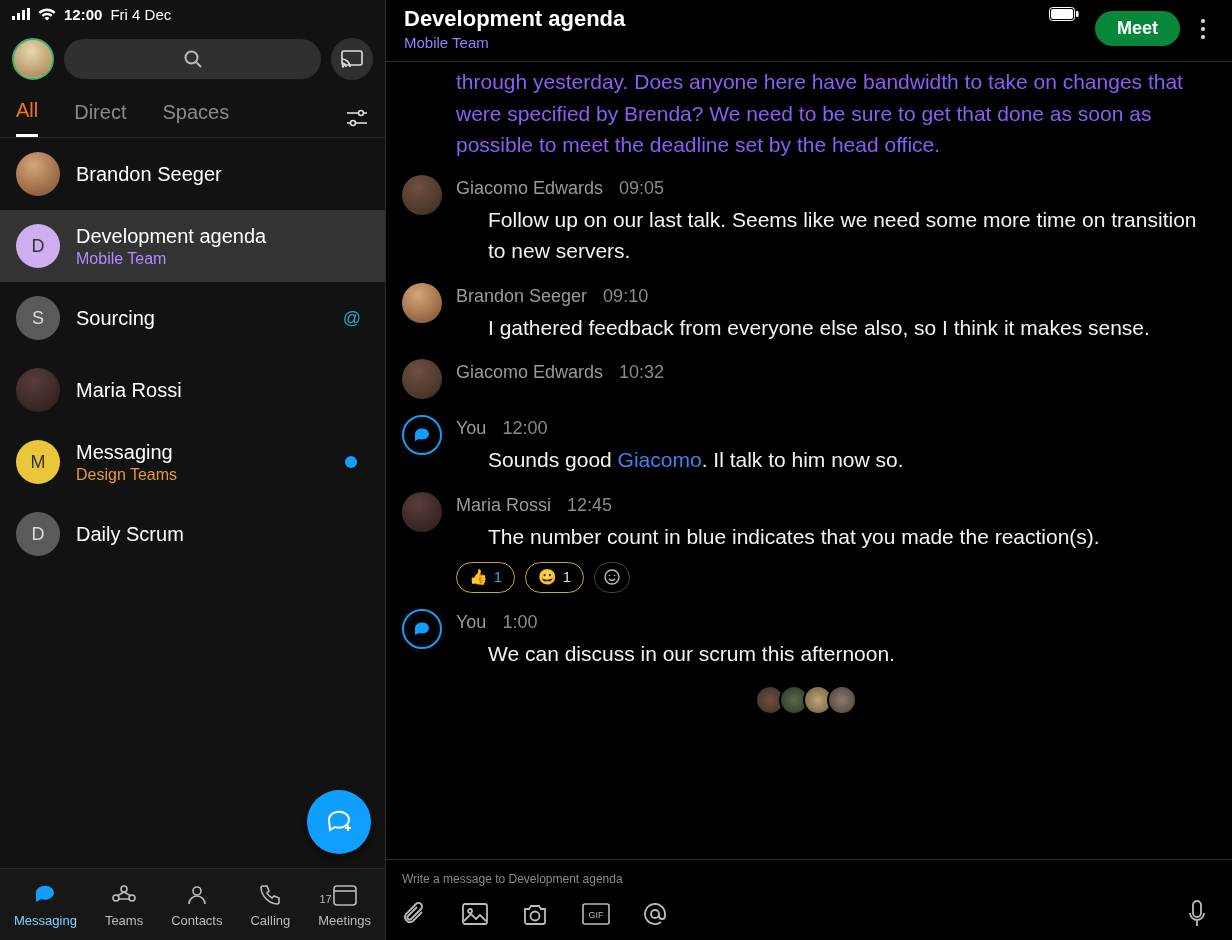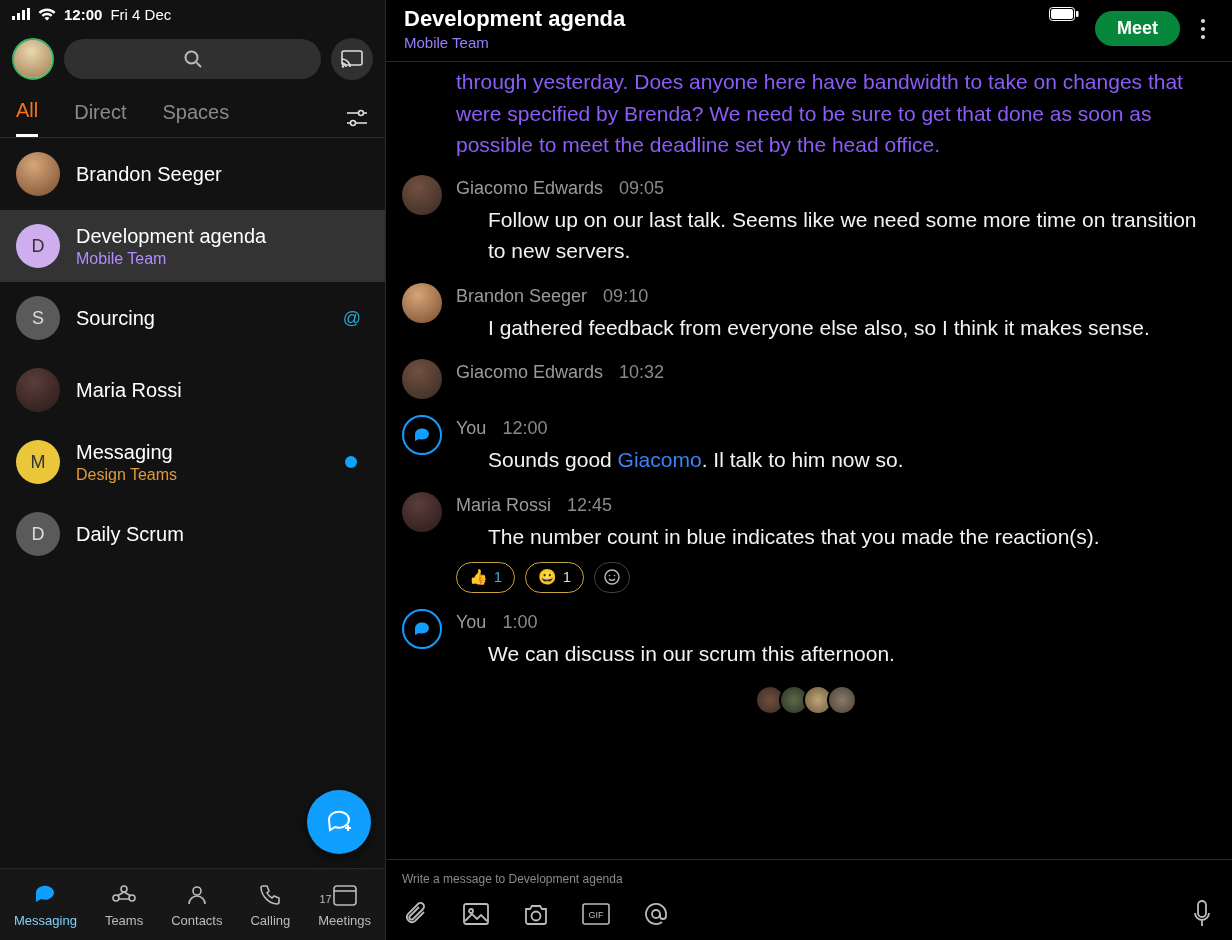--- a/index.html
+++ b/index.html
@@ -76,21 +76,21 @@
   .read-receipts .rr { width:30px; height:30px; border-radius:50%; border:2px solid #000; margin-left:-6px; }
   .rr.r1 { background: radial-gradient(circle,#705040,#3a2b22); }
   .rr.r2 { background: radial-gradient(circle,#5a6a4a,#2a3022); }
   .rr.r3 { background: radial-gradient(circle,#bfa478,#6a5a3a); }
   .rr.r4 { background: radial-gradient(circle,#8a7a6a,#4a4038); }
 
   .composer { padding: 6px 16px 8px; }
   .compose-placeholder { color: #8a8a8a; font-size: 12px; padding: 6px 0 12px; }
   .compose-icons { display:flex; align-items:center; gap:32px; color:#bbb; padding: 2px 0 4px; }
   .compose-icons .spacer { flex:1; }
-  .ci { width:28px; height:28px; display:flex; align-items:center; justify-content:center; }
+  .ci { width:28px; height:28px; display:flex; align-items:center; }
   svg { display:block; }
 </style>
 </head>
 <body>
 
 <div class="app">
 
   <div class="sidebar">
     <div class="statusbar">
       <span class="signal-icon">

